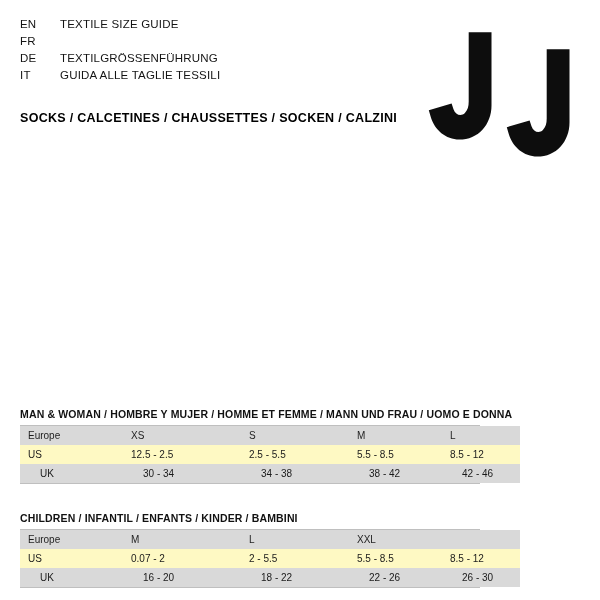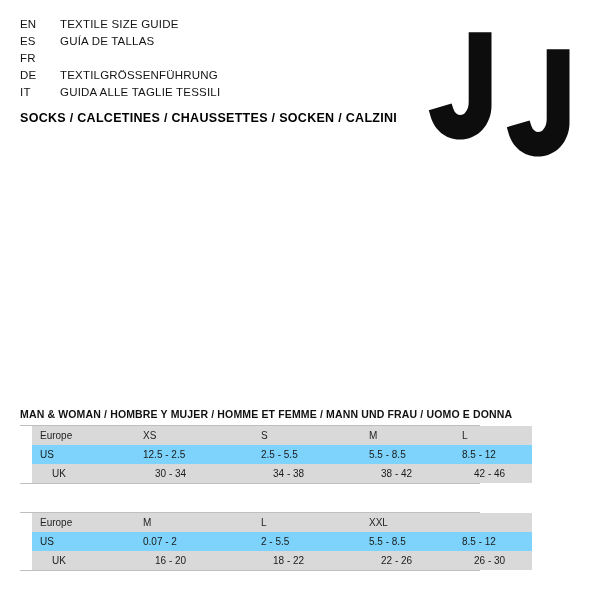--- a/index.html
+++ b/index.html
@@ -81,41 +81,40 @@
     letter-spacing: 0.15px;
     color: #111111;
     margin-bottom: 5px;
     white-space: nowrap;
   }
 
   table.size-table {
     border-collapse: collapse;
     width: 460px;
     table-layout: fixed;
-    margin-left: 12px;
   }
   table.size-table td {
     font-size: 10px;
     line-height: 13px;
     padding: 3px 0 3px 8px;
     color: #1a1a1a;
     border: none;
     vertical-align: middle;
     white-space: nowrap;
   }
   table.size-table tr.head td {
     background: #d9d9d9;
     color: #1f1f1f;
   }
   table.size-table tr.shaded td {
     background: #d9d9d9;
     padding-left: 20px;
   }
   table.size-table tr.plain td {
-    background: #7dd3fc;
+    background: #fef9c3;
   }
   
   .col-0 { width: 95px; }
   .col-1 { width: 110px; }
   .col-2 { width: 100px; }
   .col-3 { width: 85px; }
   .col-4 { width: 70px; }
 
   .rule-top, .rule-bottom {
     height: 1px;
@@ -125,24 +124,20 @@
 </style>
 </head>
 <body>
 
 <div class="page">
 
   <div class="lang-block">
     <div class="lang-row">
       <span class="lang-code">EN</span>
       <span class="lang-text">TEXTILE SIZE GUIDE</span>
-    </div>
-    <div class="lang-row">
-      <span class="lang-code">ES</span>
-      <span class="lang-text">GUÍA DE TALLAS</span>
     </div>
     <div class="lang-row">
       <span class="lang-code">FR</span>
     </div>
     <div class="lang-row">
       <span class="lang-code">DE</span>
       <span class="lang-text">TEXTILGRÖSSENFÜHRUNG</span>
     </div>
     <div class="lang-row">
       <span class="lang-code">IT</span>
@@ -186,20 +181,21 @@
           <td class="col-2">34 - 38</td>
           <td class="col-3">38 - 42</td>
           <td class="col-4">42 - 46</td>
         </tr>
       </tbody>
     </table>
     <div class="rule-bottom"></div>
   </div>
 
   <div class="table-section section-kids">
+    <div class="table-caption">CHILDREN / INFANTIL / ENFANTS / KINDER / BAMBINI</div>
     <div class="rule-top"></div>
     <table class="size-table">
       <tbody>
         <tr class="head">
           <td class="col-0">Europe</td>
           <td class="col-1">M</td>
           <td class="col-2">L</td>
           <td class="col-3">XXL</td>
           <td class="col-4"></td>
         </tr>

